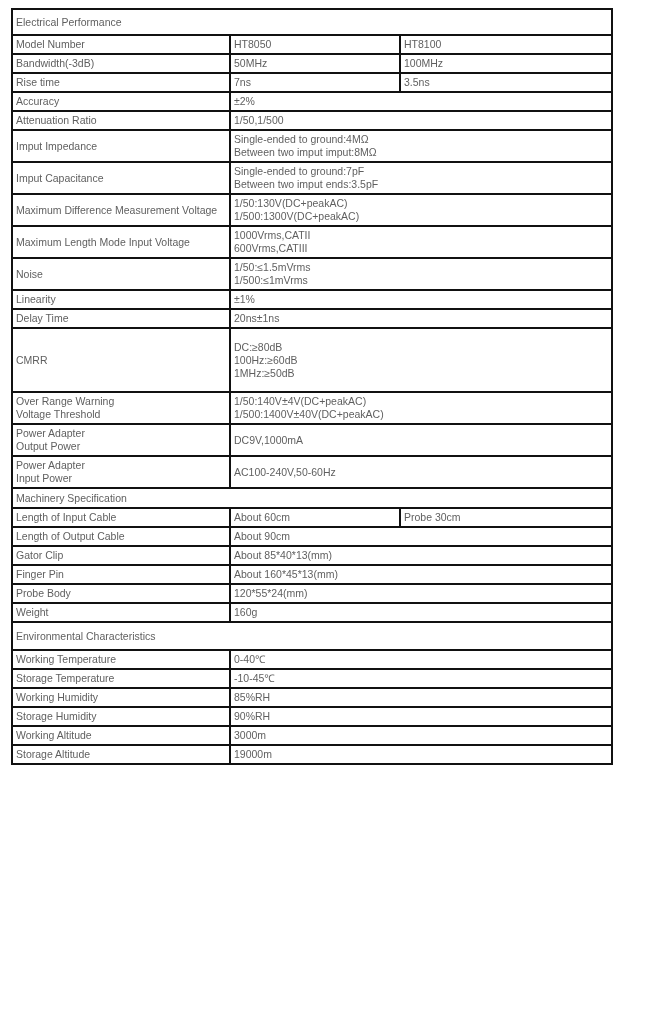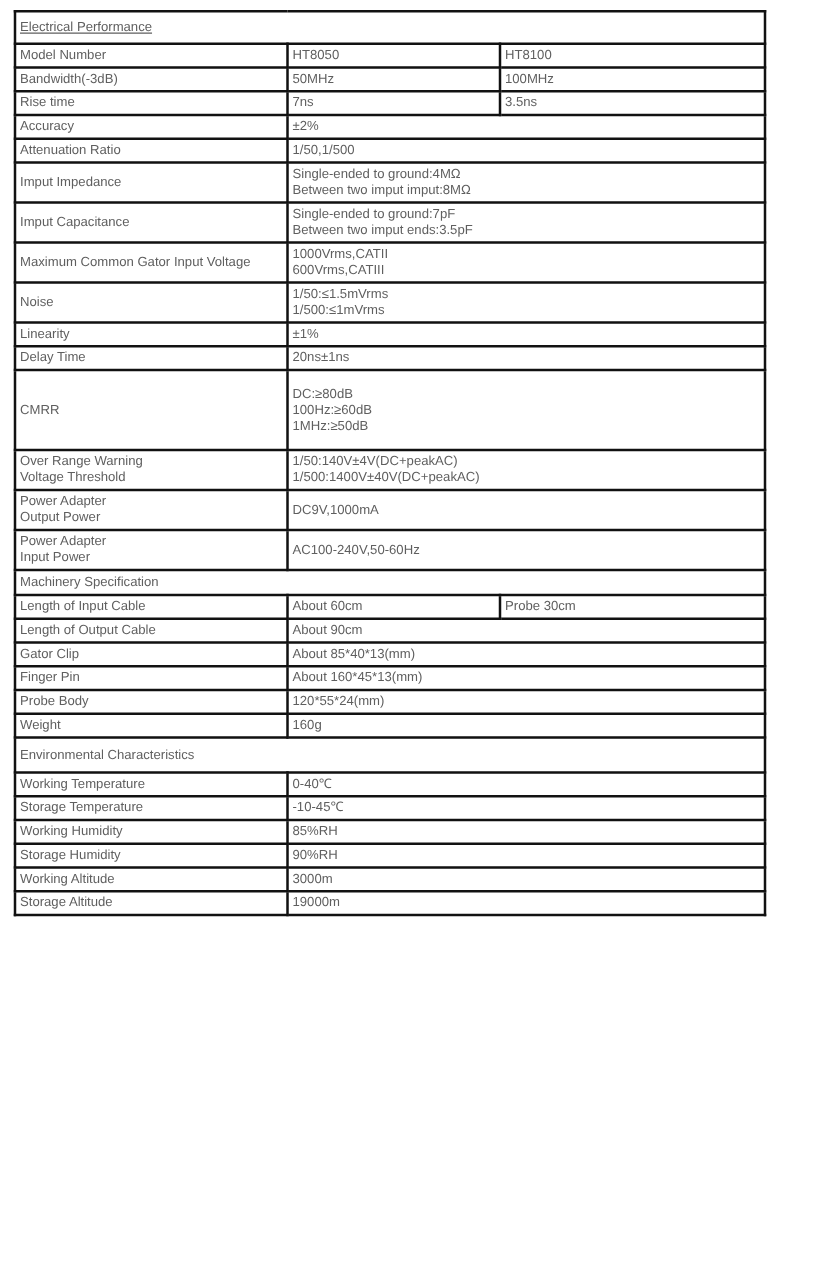--- a/index.html
+++ b/index.html
@@ -29,21 +29,21 @@
     vertical-align: middle;
     white-space: pre-line;
     line-height: 13px;
     overflow: hidden;
   }
   col.c1 { width: 218px; }
   col.c2 { width: 170px; }
   col.c3 { width: 212px; }
   tr.r-std  { height: 16px; margin-left: 21px; }
   tr.r-tall { height: 64px; }
-  tr.r-sec1 { height: 26px; text-decoration: underline; }
+  tr.r-sec1 { height: 26px; }
   tr.r-sec2 { height: 20px; }
   tr.r-sec3 { height: 28px; }
 </style>
 </head>
 <body>
 
 <table class="spec">
   <colgroup>
       <col class="c1">
       <col class="c2">
@@ -80,21 +80,26 @@
       <td>Imput Impedance</td>
       <td colspan="2">Single-ended to ground:4MΩ
 Between two imput imput:8MΩ</td>
     </tr>
     <tr class="r-std">
       <td>Imput Capacitance</td>
       <td colspan="2">Single-ended to ground:7pF
 Between two imput ends:3.5pF</td>
     </tr>
     <tr class="r-std">
-      <td>Maximum Common Gator Input Voltage</td>
+      <td>Maximum Difference Measurement Voltage</td>
+      <td colspan="2">1/50:130V(DC+peakAC)
+1/500:1300V(DC+peakAC)</td>
+    </tr>
+    <tr class="r-std">
+      <td>Maximum Length Mode Input Voltage</td>
       <td colspan="2">1000Vrms,CATII
 600Vrms,CATIII</td>
     </tr>
     <tr class="r-std">
       <td>Noise</td>
       <td colspan="2">1/50:≤1.5mVrms
 1/500:≤1mVrms</td>
     </tr>
     <tr class="r-std">
       <td>Linearity</td>

